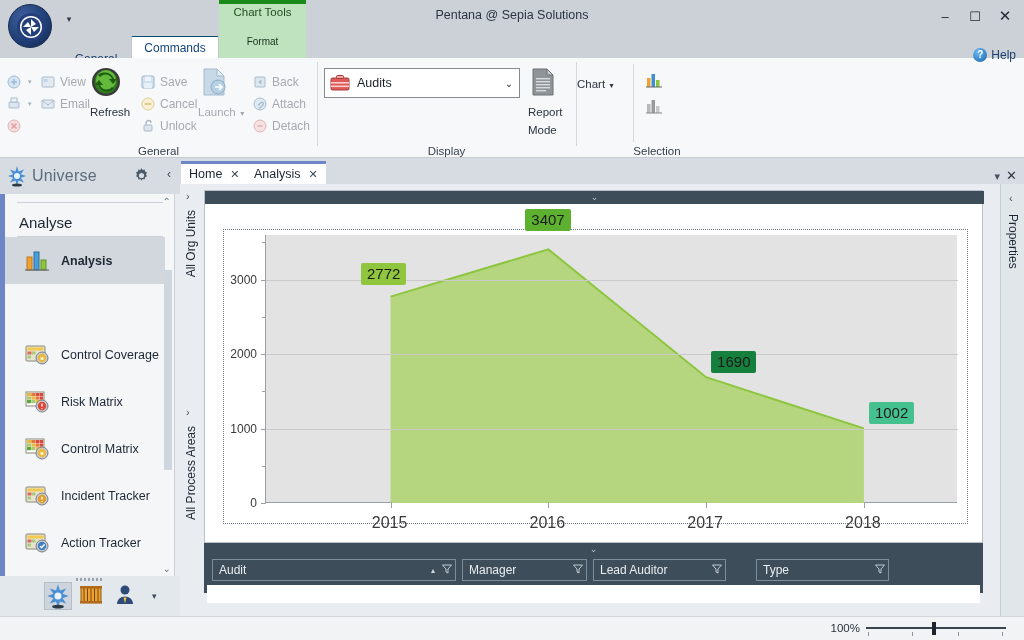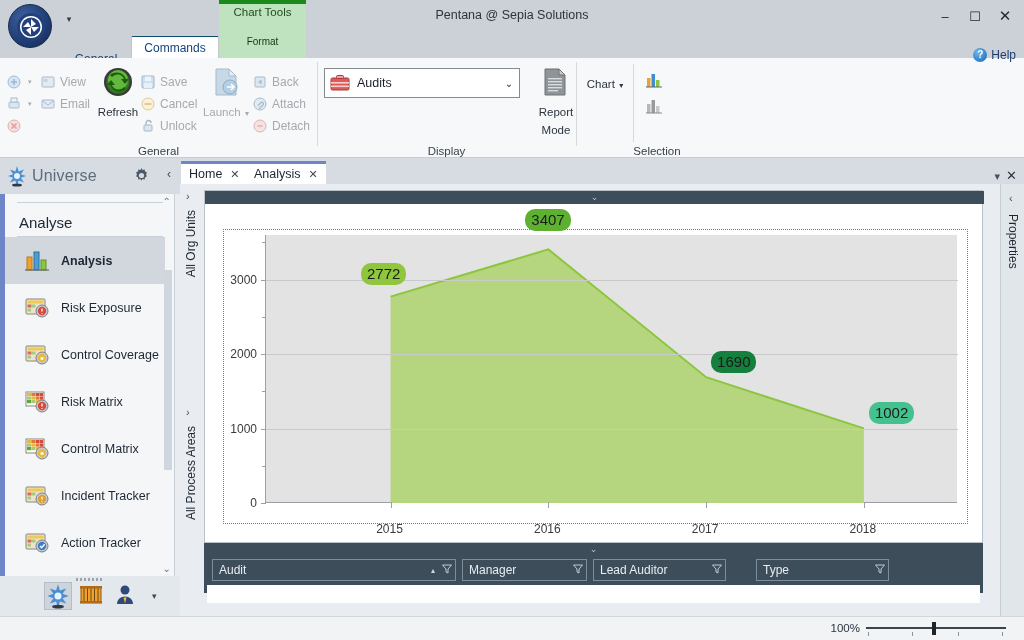--- a/index.html
+++ b/index.html
@@ -103,21 +103,21 @@
   
   .cmd {
     position: absolute; display: flex; align-items: center; gap: 4px;
     font-size: 12px; color: #a5aab0; height: 20px;
   }
   .cmd .gi { width: 16px; height: 16px; position: relative; flex: 0 0 16px; }
   .cmd .dd { font-size: 7px; color: #a8adb3; margin-left: 2px; }
 
   
   .bigbtn {
-    position: absolute; width: 56px; text-align: center;
+    position: absolute; width: 56px; 
   }
   .bigbtn .bi { width: 32px; height: 32px; margin: 4px auto 2px; position: relative; }
   .bigbtn .bl { font-size: 11.5px; color: #2b3440; line-height: 12px; }
   .bigbtn.dis .bl { color: #a5aab0; }
 
   
   .combo {
     position: absolute; left: 6px; top: 10px; width: 196px; height: 30px;
     background: #fff; border: 1px solid #868b90; display: flex; align-items: center;
   }
@@ -239,26 +239,26 @@
   }
   .gridline { position: absolute; left: 0; width: 692px; height: 1px; background: #c9c9c9; }
   .ytick { position: absolute; left: -5px; width: 5px; height: 1px; background: #9aa0a6; }
   .ytick.minor { left: -4px; width: 4px; }
   .ylab {
     position: absolute; right: 100%; margin-right: 8px; font-size: 12px;
     color: #3a3a3a; transform: translateY(-50%); white-space: nowrap;
   }
   .xtick { position: absolute; top: 100%; width: 1px; height: 6px; background: #9aa0a6; }
   .xlab {
-    position: absolute; top: 100%; margin-top: 9px; font-size: 12px; color: #3a3a3a;
+    position: absolute; top: 100%; margin-top: 1px; font-size: 16px; color: #3a3a3a;
     transform: translateX(-50%); white-space: nowrap;
   }
   .dlabel {
     position: absolute; padding: 2px 6px 3px; font-size: 15px; color: #1c1c1c;
-    border-radius: 10px; white-space: nowrap; line-height: 17px;
+    border-radius: 2px; white-space: nowrap; line-height: 17px;
   }
 
   
   .filterbar {
     position: absolute; left: 204px; top: 543px; width: 779px; height: 50px;
     background: #3e4d5a;
   }
   .fb-handle {
     position: absolute; left: 0; top: 0; width: 779px; height: 12px;
     display: flex; align-items: center; justify-content: center;
@@ -569,40 +569,20 @@
           <svg width="28" height="26" viewBox="0 0 28 26">
             <rect x="4" y="9" width="5" height="13" fill="#f0a030" stroke="#b97a20"></rect>
             <rect x="11" y="4" width="5" height="18" fill="#4a9fd8" stroke="#2f6e9b"></rect>
             <rect x="18" y="12" width="5" height="10" fill="#8cc63f" stroke="#63932a"></rect>
             <path d="M2 22h24" stroke="#6a6a6a" stroke-width="1.2"></path>
           </svg>
         </span>
         <span class="nl">Analysis</span>
       </div>
 
-      <div class="nav-item" style="top:90px;">
-        <span class="ni">
-          <svg width="28" height="26" viewBox="0 0 28 26">
-            <rect x="3" y="4" width="19" height="15" rx="1" fill="#e9e4d2" stroke="#8c8776"></rect>
-            <rect x="4.5" y="5.5" width="16" height="3" fill="#f2c94c"></rect>
-            <g fill="#d96b5a">
-                <rect x="4.5" y="9.5" width="4" height="3"></rect>
-                <rect x="13" y="13.5" width="4" height="3"></rect>
-              </g>
-            <g fill="#a6c97a">
-                <rect x="9" y="9.5" width="3.5" height="3"></rect>
-                <rect x="4.5" y="13.5" width="3.5" height="3"></rect>
-              </g>
-            <circle cx="19" cy="16" r="6" fill="#c8ccd0" stroke="#7c8086"></circle>
-            <circle cx="19" cy="16" r="4.2" fill="#d94a3d"></circle>
-            <path d="M19 13.5v3M19 18v.8" stroke="#fff" stroke-width="1.3"></path>
-          </svg>
-        </span>
-        <span class="nl">Risk Exposure</span>
-      </div>
 
       <div class="nav-item" style="top:137px;">
         <span class="ni">
           <svg width="28" height="26" viewBox="0 0 28 26">
             <rect x="3" y="4" width="19" height="15" rx="1" fill="#e9e4d2" stroke="#8c8776"></rect>
             <rect x="4.5" y="5.5" width="16" height="3" fill="#f2c94c"></rect>
             <g fill="#d96b5a">
                 <rect x="4.5" y="9.5" width="4" height="3"></rect>
               </g>
             <g fill="#a6c97a">

